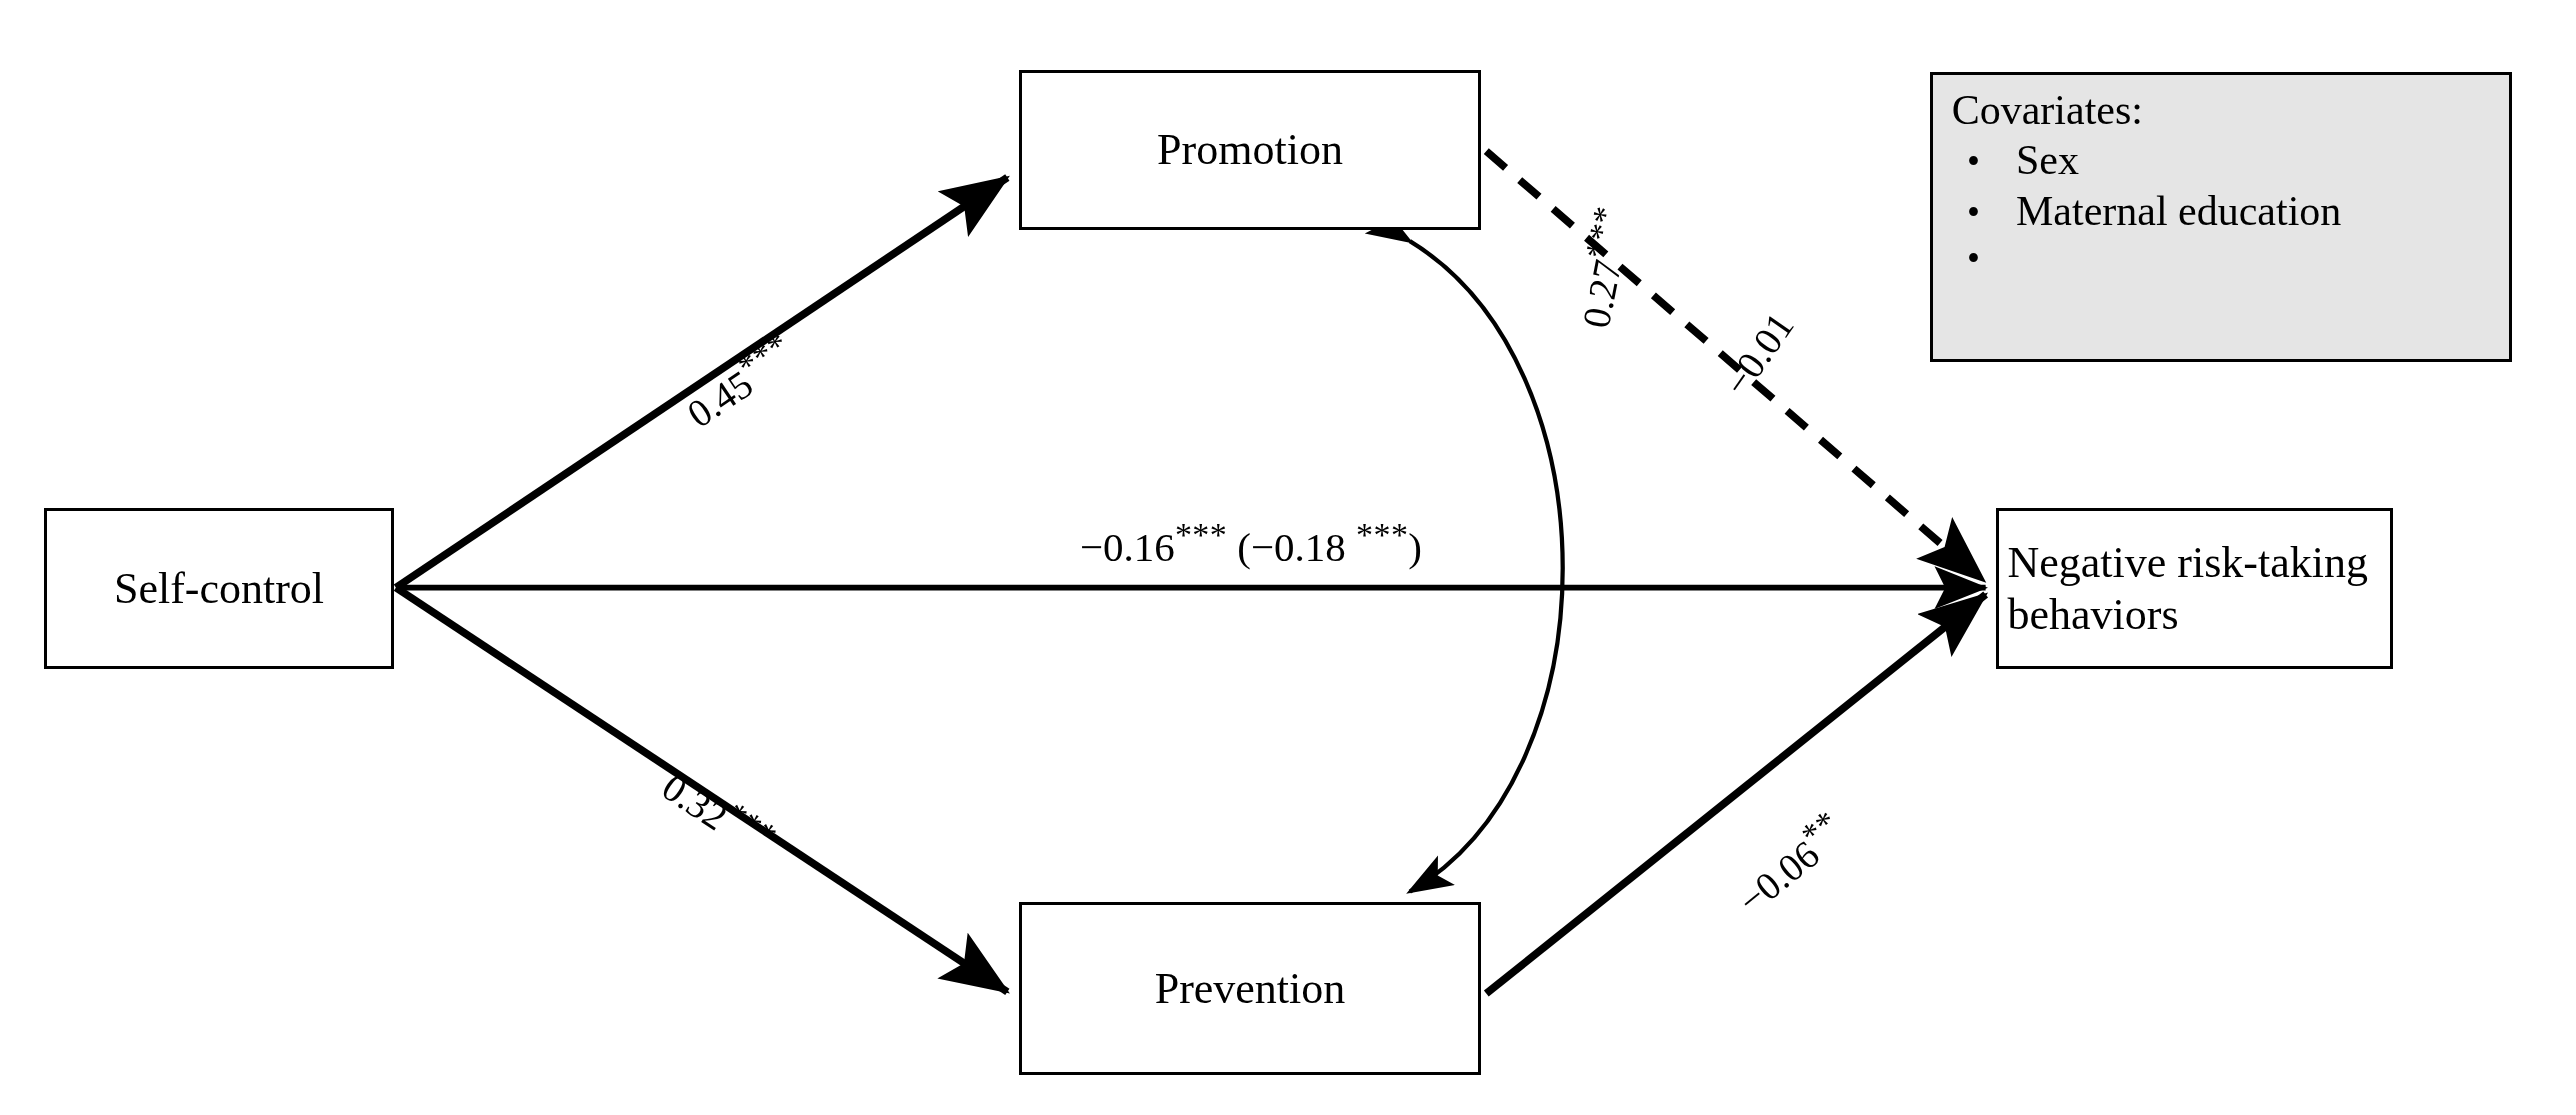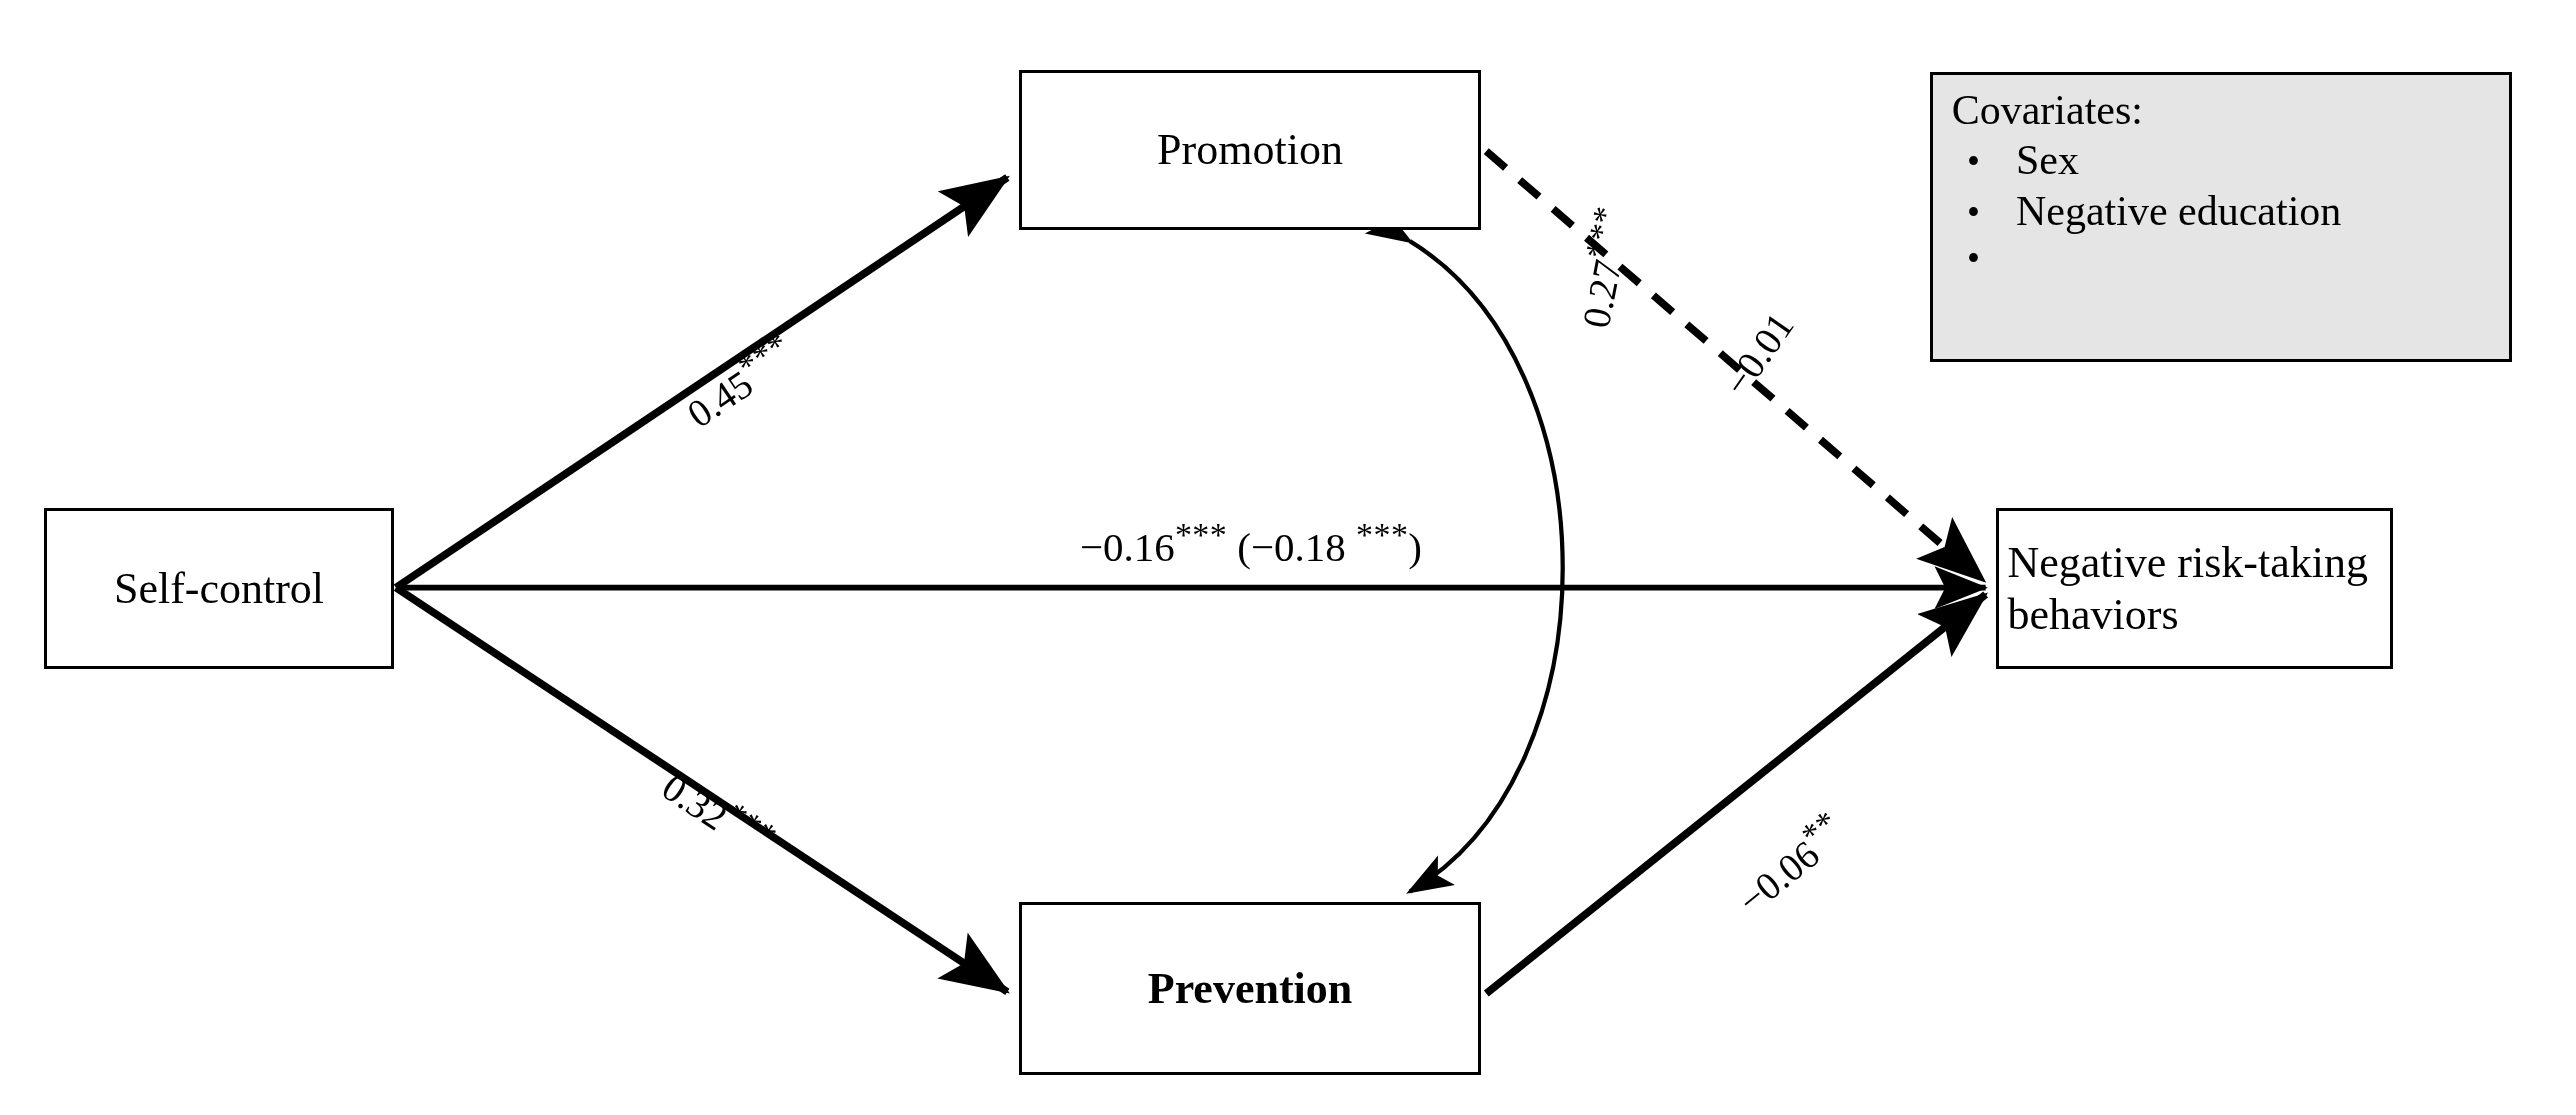--- a/index.html
+++ b/index.html
@@ -27,21 +27,21 @@
   }
   .node-label{
     font-size:44px;
     font-family:"Liberation Serif","DejaVu Serif",serif;
     color:#000;
     padding:0 8.5px;
   }
 
   #node-self-control{left:44px;top:508px;width:350px;height:161px;}
   #node-promotion   {left:1019px;top:70px;width:462px;height:160px;}
-  #node-prevention  {left:1019px;top:902px;width:462px;height:173px;font-weight:bold;}
+  #node-prevention  {left:1019px;top:902px;width:462px;height:173px;}
   #node-outcome     {left:1996px;top:508px;width:397px;height:161px;}
 
   
   #covariates-box{
     position:absolute;left:1930px;top:72px;width:582px;height:290px;
     border:3.4px solid #000;background:#e5e5e5;box-sizing:border-box;
     padding:12px 0 0 18.7px;
   }
   #covariates-title{
     font-size:42px;line-height:1.12;margin:0 0 1.7px 0;white-space:nowrap;
@@ -147,21 +147,21 @@
 
   <div id="covariates-box">
     <div id="covariates-title">Covariates:</div>
     <ul id="covariates-list">
       <li>
         <span class="cov-bullet">•</span>
         <span class="cov-text">Sex</span>
       </li>
       <li>
         <span class="cov-bullet">•</span>
-        <span class="cov-text">Negative education</span>
+        <span class="cov-text">Maternal education</span>
       </li>
       <li>
         <span class="cov-bullet">•</span>
       </li>
     </ul>
   </div>
 
 </div>
 
 

